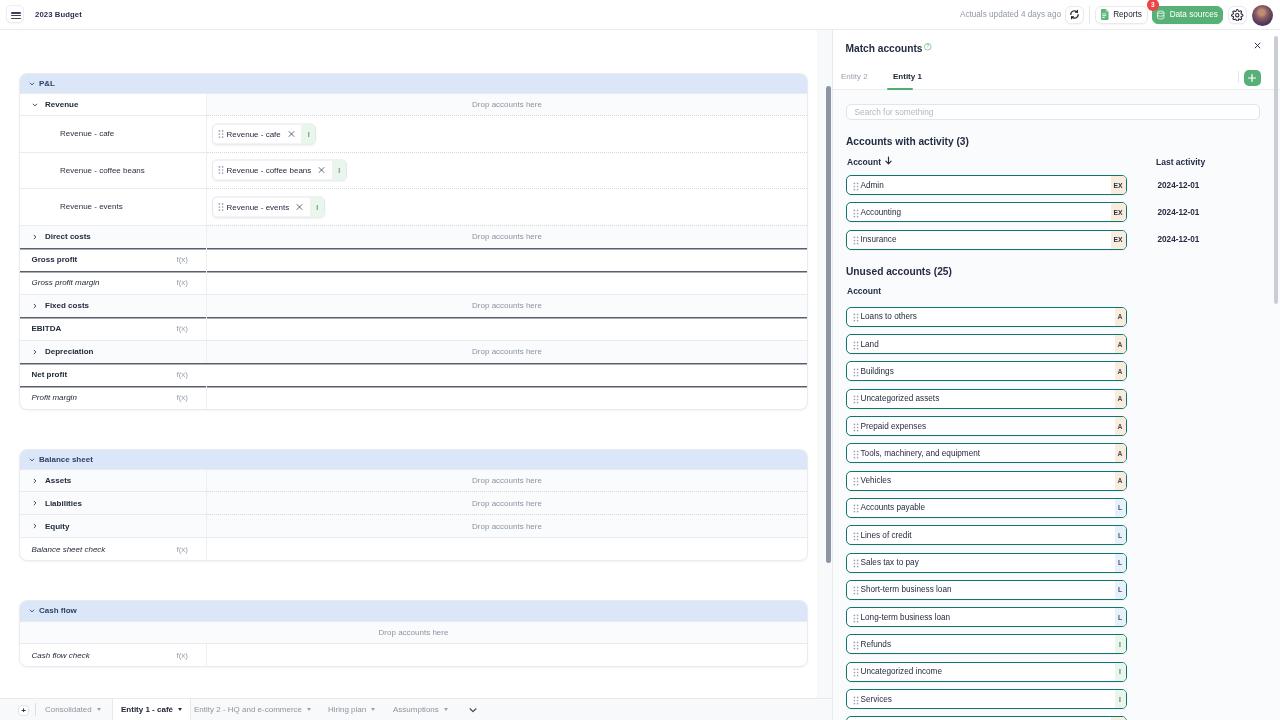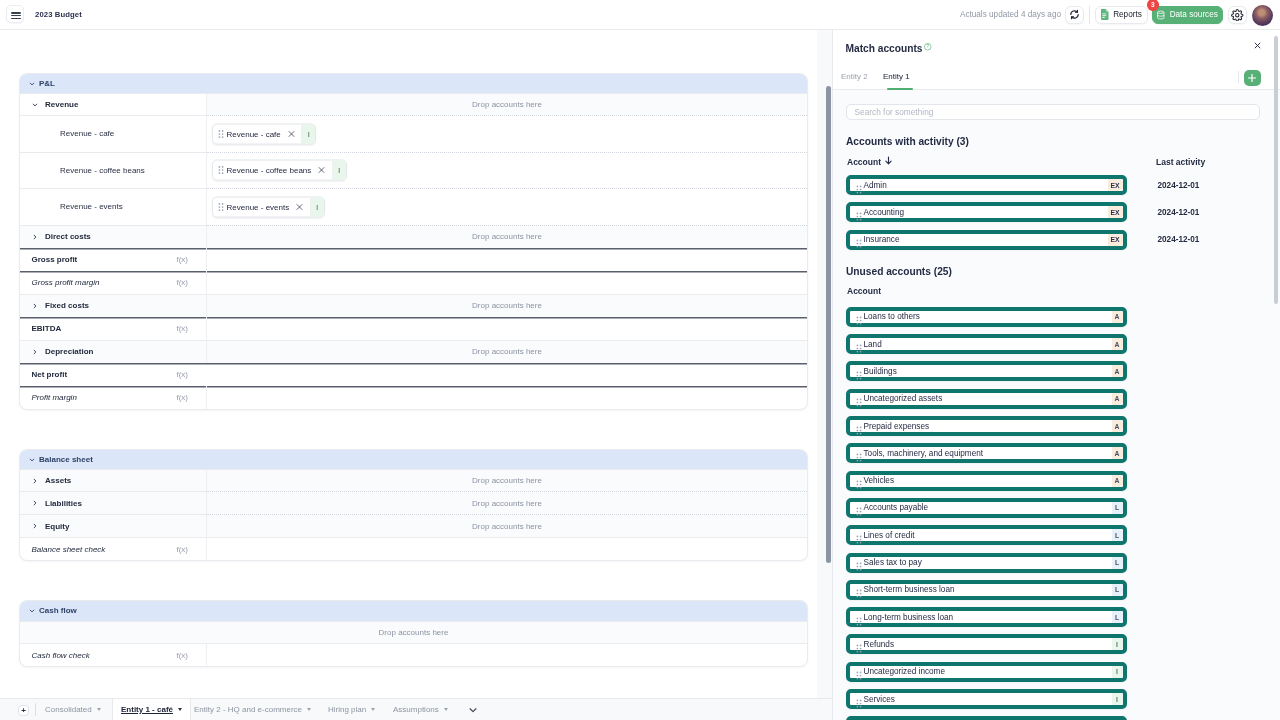--- a/index.html
+++ b/index.html
@@ -48,41 +48,41 @@
   #mscroll { position:absolute; left:826px; top:86px; width:4.5px; height:477px; border-radius:3px; background:#8d95a5; z-index:10; }
   #panelborder { position:absolute; left:832px; top:30px; width:1px; height:690px; background:#e8eaee; z-index:5; }
   #pscroll { position:absolute; left:1273.5px; top:36px; width:4px; height:268px; border-radius:2px; background:#c9ced6; z-index:40; }
   
   #panel { position:absolute; left:833px; top:30px; width:447px; height:690px; background:#fafbfc; overflow:hidden; }
   #phead { position:absolute; left:0; top:0; width:447px; height:60px; background:#fff; border-bottom:1px solid #e9ebee; }
   #ptitle { position:absolute; left:12.5px; top:12.5px; font-size:10.2px; font-weight:700; color:#252b42; }
   #pclose { position:absolute; left:421px; top:12.4px; width:7px; height:7px; }
   .ptab { position:absolute; top:0; font-size:8px; }
   #tab2 { left:8px; color:#99a1ae; }
-  #tab1 { left:50px; color:#20263a; font-weight:400; }
+  #tab1 { left:60px; color:#20263a; font-weight:700; }
   #tabline { position:absolute; left:53.5px; top:58px; width:26.5px; height:2px; background:#4fae70; border-radius:1px; }
   #addbtn { position:absolute; left:411px; top:39.5px; width:16.5px; height:16.5px; border-radius:5px; background:#57b176; }
   #addsep { position:absolute; left:404.5px; top:41px; width:1px; height:12px; background:#e4e7eb; }
   #searchbox { position:absolute; left:12.5px; top:73.5px; width:414px; height:16.5px; background:#fff; border:1px solid #e2e5ea; border-radius:5px; font-size:8.3px; color:#b0b7c3; line-height:15px; padding-left:8px; }
   .phead1 { position:absolute; left:13px; font-size:10.2px; font-weight:700; color:#232b45; }
   .pcolh { position:absolute; font-size:8.5px; font-weight:700; color:#232b45; }
-  .prow { position:absolute; left:13px; width:280.5px; height:20px; background:#fff; border:4px solid #0f766e; border-radius:5px; box-shadow:0 1px 1.5px rgba(25,35,55,.04); }
+  .prow { position:absolute; left:13px; width:280.5px; height:20px; background:#fff; border:1px solid #0f766e; border-radius:5px; box-shadow:0 1px 1.5px rgba(25,35,55,.04); }
   .prow .nm { position:absolute; left:13.5px; top:0; height:100%; display:flex; align-items:center; font-size:8.2px; color:#252b42; }
   .badge { position:absolute; right:0; top:0; bottom:0; border-radius:0 4px 4px 0; display:flex; align-items:center; justify-content:center; font-size:6.8px; font-weight:700; }
   .bEX { width:15px; background:#f9ecdd; color:#2a3050; }
   .bA { width:11px; background:#f9ecdd; color:#4a4f63; }
   .bL { width:11px; background:#e7f1fb; color:#4a4f63; }
   .bI { width:11px; background:#e9f6ec; color:#567a63; }
   .pdate { position:absolute; left:324.5px; font-size:8.2px; font-weight:700; color:#252b42; }
   
   #botbar { position:absolute; left:0; top:698px; width:832px; height:22px; background:#f8f9fa; border-top:1px solid #e7e9ed; z-index:20; }
   #plusbtn { position:absolute; left:18px; top:6px; width:11px; height:10.5px; background:#fff; border:1px solid #dfe2e7; border-radius:3.5px; color:#2a3142; font-size:8px; font-weight:700; text-align:center; line-height:9px; }
   #tabsep { position:absolute; left:35px; top:4px; width:1px; height:13px; background:#dcdfe4; }
   .btab { position:absolute; top:0; height:21px; line-height:21px; font-size:8px; color:#8d95a2; }
-  .btabactive { background:#fff; color:#20263a; font-weight:700; border-left:1px solid #e7e9ed; border-right:1px solid #e7e9ed;text-decoration:underline; }
+  .btabactive { background:#fff; color:#20263a; font-weight:700; border-left:1px solid #e7e9ed; border-right:1px solid #e7e9ed; }
   .caret { display:inline-block; width:0; height:0; border-left:2.8px solid transparent; border-right:2.8px solid transparent; border-top:3.2px solid #9aa2af; vertical-align:middle; margin-left:5px; margin-bottom:1px; }
 </style></head>
 <body>
 <div id="main">
 
   <div class="tbl" style="top:43px; height:336.5px;">
     <div class="trow thead">
         <svg class="chev" viewBox="0 0 10 10">
           <path d="M2 3.5l3 3 3-3" stroke="#2d3f66" stroke-width="1.5" fill="none" stroke-linecap="round" stroke-linejoin="round"></path>
         </svg>

